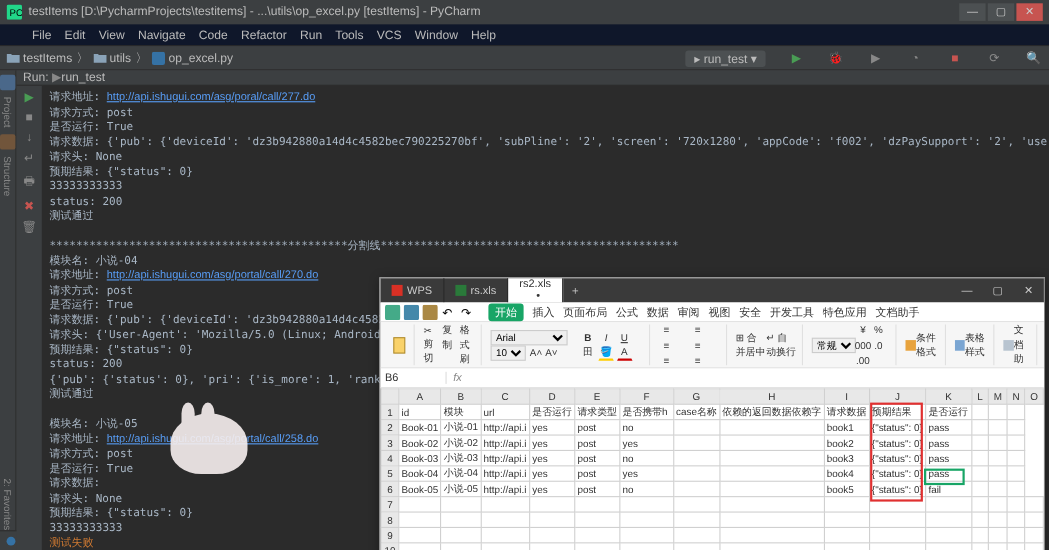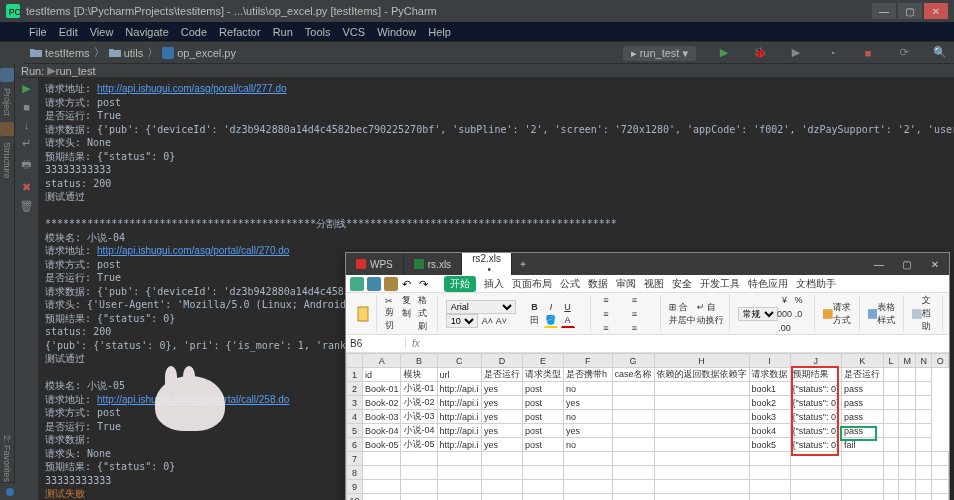--- a/index.html
+++ b/index.html
@@ -11,21 +11,21 @@
 .titlebar .title { flex: 1; }
 .win-btns { display: flex; gap: 2px; }
 .win-btn { width: 24px; height: 16px; background: #4c5052; color: #ccc; display: flex; align-items: center; justify-content: center; font-size: 10px; cursor: pointer; }
 .win-btn.close { background: #c75450; }
 
 
 .menubar { height: 20px; background: #0f172a; display: flex; align-items: center; padding: 0 23px; border-bottom: 1px solid #2b2b2b; }
 .menubar span { padding: 0 6px; font-size: 11px; color: #bbb; cursor: pointer; }
 
 
-.navbar { height: 22px; background: #3c3f41; display: flex; align-items: center; padding: 0 6px; border-bottom: 1px solid #2b2b2b; margin-left: 24px; }
+.navbar { height: 22px; background: #3c3f41; display: flex; align-items: center; padding: 0 6px; border-bottom: 1px solid #2b2b2b; }
 .navbar .crumb { color: #bbb; font-size: 11px; margin-right: 4px; }
 .navbar .folder-icon { width: 12px; height: 12px; margin-right: 3px; }
 .navbar .right { margin-left: auto; display: flex; align-items: flex-end; gap: 20px; }
 .run-config { background: #4c5052; padding: 1px 8px; border-radius: 3px; font-size: 11px; }
 .tb-btn { width: 16px; height: 16px; display: flex; align-items: center; justify-content: center; cursor: pointer; }
 
 
 .main { display: flex; height: calc(100% - 22px - 20px - 22px - 18px); }
 .left-gutter { width: 20px; background: #3c3f41; border-right: 1px solid #2b2b2b; display: flex; flex-direction: column; align-items: center; padding-top: 4px; gap: 6px; }
 .gutter-label { writing-mode: vertical-rl; font-size: 9px; color: #888; }
@@ -313,21 +313,21 @@
           <span>↵ <span>自动换行</span></span>
         </div>
         <div class="grp">
           <select style="width:50px"><option>常规</option></select>
           <div><span class="fmt-btn">¥</span><span class="fmt-btn">%</span><span class="fmt-btn">000</span><span class="fmt-btn">.0</span><span class="fmt-btn">.00</span></div>
         </div>
         <div class="grp">
             <svg class="btn-ic" viewBox="0 0 16 16">
               <rect width="16" height="16" fill="#e8a33d"></rect>
             </svg>
-            <span>请求方式</span>
+            <span>条件格式</span>
           </div>
         <div class="grp">
             <svg class="btn-ic" viewBox="0 0 16 16">
               <rect width="16" height="16" fill="#7aa5d2"></rect>
             </svg>
             <span>表格样式</span>
           </div>
         <div class="grp">
             <svg class="btn-ic" viewBox="0 0 16 16">
               <rect width="16" height="16" fill="#b8c4d0"></rect>

